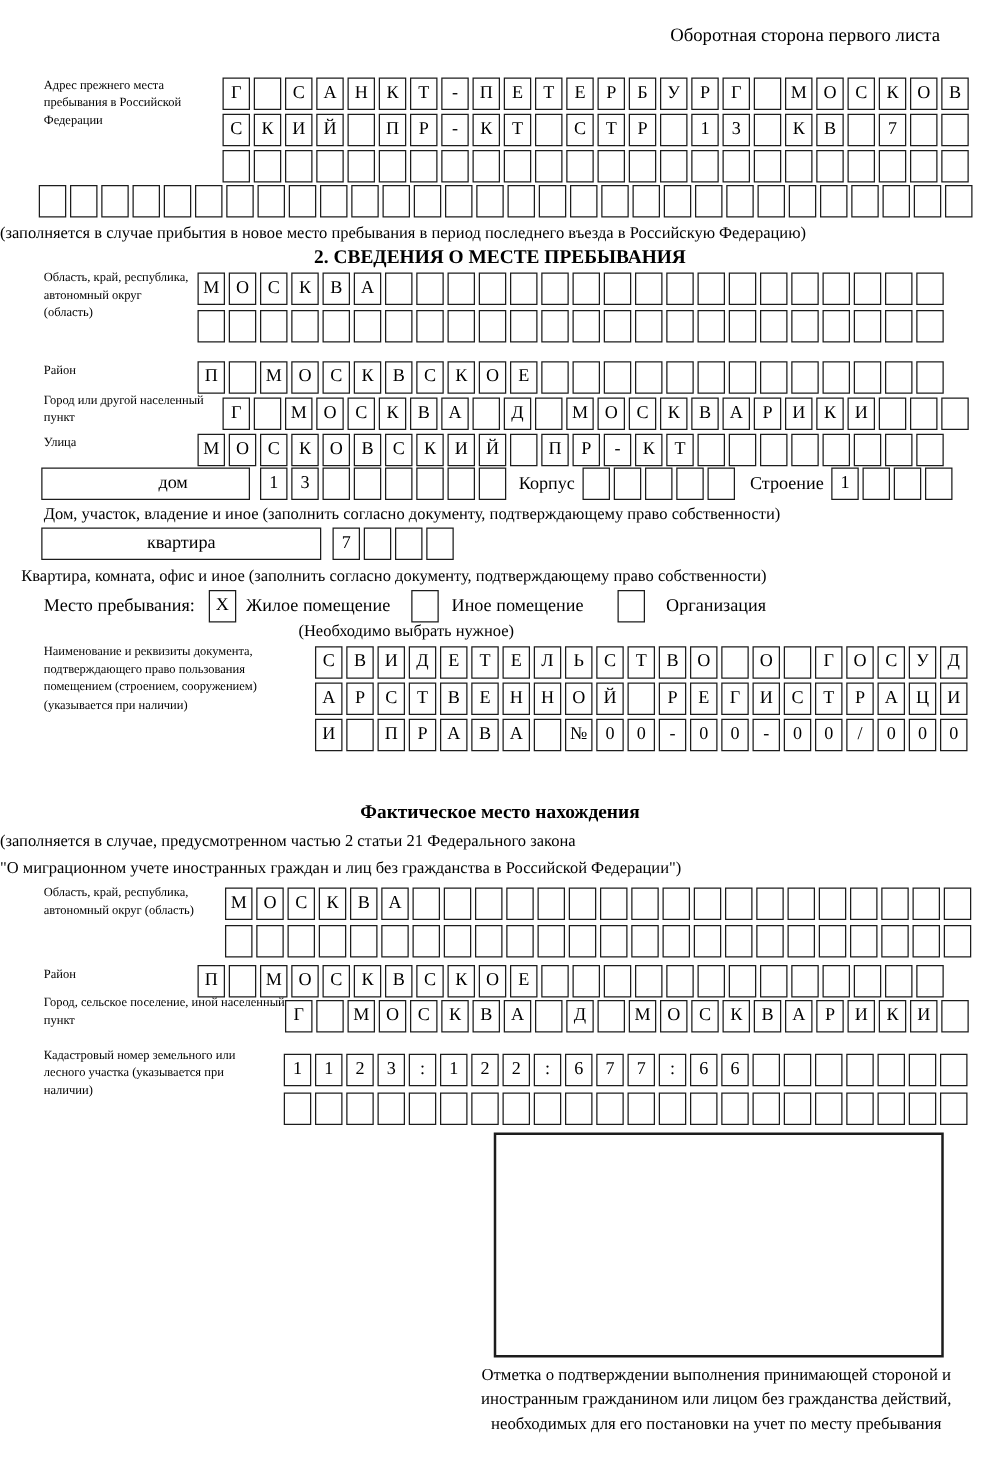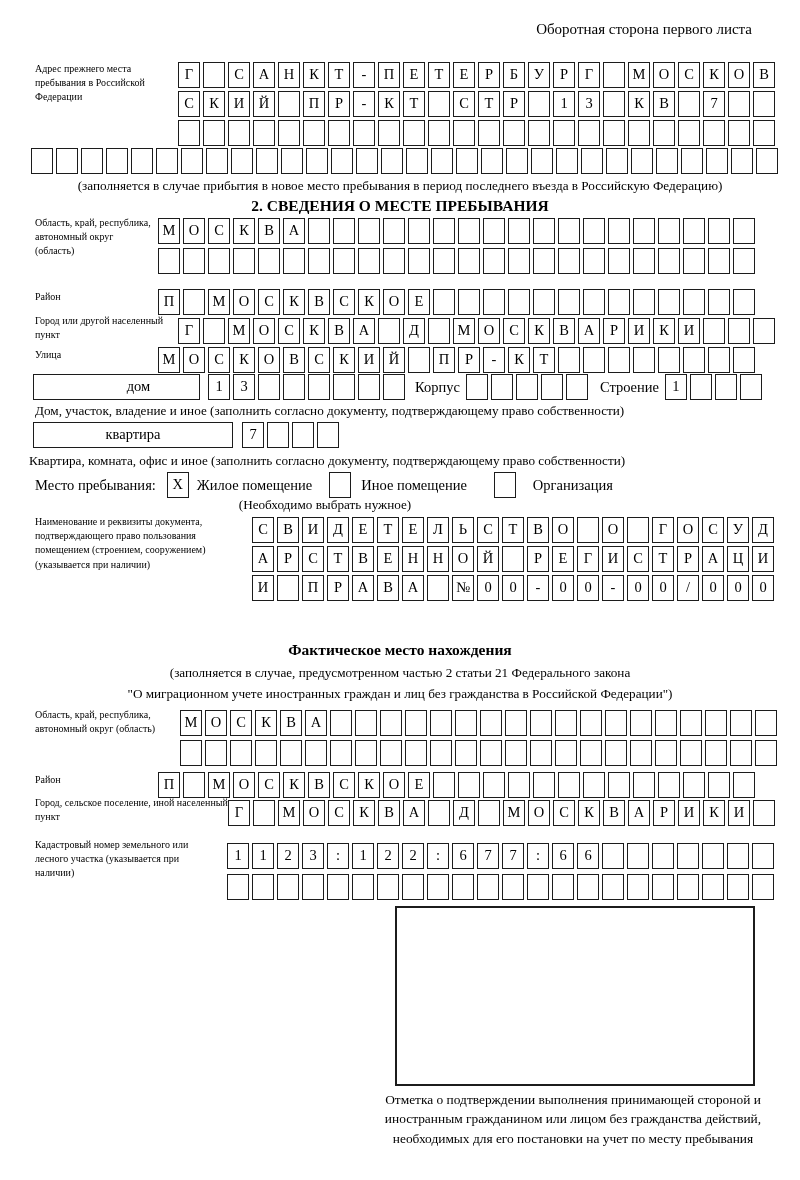--- a/index.html
+++ b/index.html
@@ -3,21 +3,21 @@
 <meta charset="utf-8">
 <style>
   html,body{margin:0;padding:0;background:#fff;}
   .page{position:relative;width:800px;height:1180px;background:#fff;color:#000;
         font-family:"Liberation Serif","DejaVu Serif",serif;overflow:hidden;}
   .abs{position:absolute;}
   .lbl{position:absolute;font-size:10px;line-height:1.42;}
   .hdr{position:absolute;font-size:15px;}
   .ttl{position:absolute;left:0;width:800px;text-align:center;font-weight:bold;font-size:15.5px;}
   .note{position:absolute;font-size:13.2px;}
-  .cnote{left:0;width:800px;text-align:center;}
+  .cnote{left:0;width:800px;text-align:left;}
   .br{display:flex;gap:3px;height:26px;}
   .cbox{box-sizing:border-box;flex:0 0 22px;width:22px;height:26px;border:1.6px solid #1c1c1c;
         font-size:14.5px;line-height:22px;text-align:center;background:#fff;}
   .widebox{box-sizing:border-box;border:1.6px solid #1c1c1c;height:26px;text-align:center;
         font-size:14.5px;line-height:22px;background:#fff;}
   .hrow{position:absolute;display:flex;align-items:center;}
   .hrow .inlbl{font-size:14.5px;white-space:nowrap;}
   .stamp{position:absolute;border:2px solid #1c1c1c;background:#fff;}
   .stampcap{position:absolute;font-size:13.4px;text-align:center;line-height:1.45;}
 </style>
@@ -305,29 +305,29 @@
     <div class="br">
         <span class="cbox">1</span>
         <span class="cbox"></span>
         <span class="cbox"></span>
         <span class="cbox"></span>
       </div>
   </div>
   <div class="note" style="left:35px;top:403px;">Дом, участок, владение и иное (заполнить согласно документу, подтверждающему право собственности)</div>
 
   <div class="hrow" style="left:33px;top:422px;">
-    <div class="widebox" style="width:200px;">квартира</div>
+    <div class="widebox" style="width:224px;">квартира</div>
     <div class="br" style="margin-left:9px;">
         <span class="cbox">7</span>
         <span class="cbox"></span>
         <span class="cbox"></span>
         <span class="cbox"></span>
       </div>
   </div>
-  <div class="note" style="left:29px;top:453px;">Квартира, комната, офис и иное (заполнить согласно документу, подтверждающему право собственности)</div>
+  <div class="note" style="left:17px;top:453px;">Квартира, комната, офис и иное (заполнить согласно документу, подтверждающему право собственности)</div>
 
   <div class="hrow" style="left:35px;top:472px;">
     <div class="inlbl">Место пребывания:</div>
     <span class="cbox" style="margin-left:11px;">X</span>
     <div class="inlbl" style="margin-left:8px;">Жилое помещение</div>
     <span class="cbox" style="margin-left:17px;"></span>
     <div class="inlbl" style="margin-left:10px;">Иное помещение</div>
     <span class="cbox" style="margin-left:27px;"></span>
     <div class="inlbl" style="margin-left:17px;">Организация</div>
   </div>

